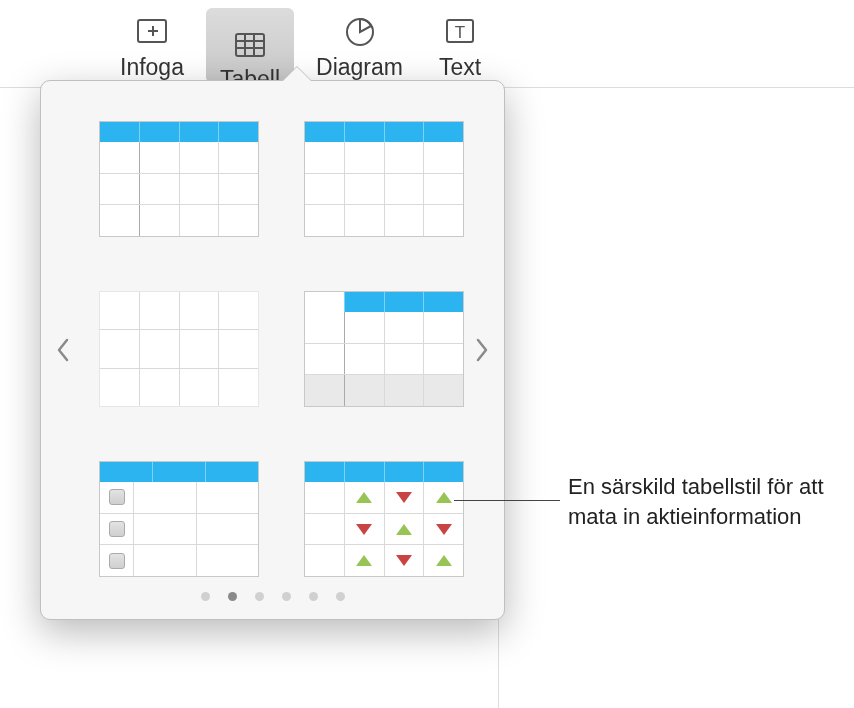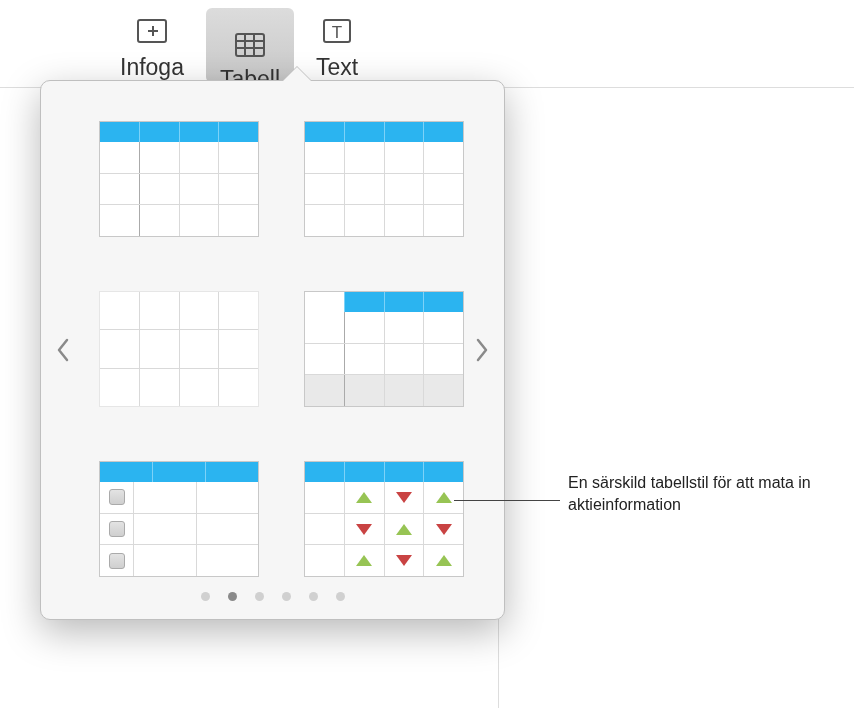--- a/index.html
+++ b/index.html
@@ -155,21 +155,21 @@
       left: 454px;
       width: 106px;
       height: 1px;
       background: #444;
     }
     .callout-text {
       position: absolute;
       top: 472px;
       left: 568px;
       width: 272px;
-      font-size: 16px;
+      font-size: 22px;
       line-height: 1.38;
       color: #222;
     }
     .doc-edge {
       position: absolute;
       left: 498px;
       top: 88px;
       width: 1px;
       height: 620px;
       background: #ddd;
@@ -198,20 +198,29 @@
           <rect x="4" y="6" width="28" height="22" rx="2" fill="none" stroke="#555" stroke-width="2"></rect>
           <line x1="4" y1="13" x2="32" y2="13" stroke="#555" stroke-width="2"></line>
           <line x1="4" y1="20" x2="32" y2="20" stroke="#555" stroke-width="2"></line>
           <line x1="13" y1="6" x2="13" y2="28" stroke="#555" stroke-width="2"></line>
           <line x1="22" y1="6" x2="22" y2="28" stroke="#555" stroke-width="2"></line>
         </svg>
     </span>
     <span class="toolbar-label">Tabell</span>
   </div>
 
+  <div class="toolbar-item">
+    <span class="toolbar-icon">
+      <svg viewBox="0 0 36 36">
+          <circle cx="18" cy="18" r="13" fill="none" stroke="#555" stroke-width="2"></circle>
+          <path d="M18 18 L18 5 A13 13 0 0 1 29 12 Z" fill="none" stroke="#555" stroke-width="2"></path>
+        </svg>
+    </span>
+    <span class="toolbar-label">Diagram</span>
+  </div>
 
   <div class="toolbar-item">
     <span class="toolbar-icon">
       <svg viewBox="0 0 36 36">
           <rect x="5" y="6" width="26" height="22" rx="2" fill="none" stroke="#555" stroke-width="2"></rect>
           <text x="18" y="24" font-size="17" text-anchor="middle" fill="#555" font-family="Arial">T</text>
         </svg>
     </span>
     <span class="toolbar-label">Text</span>
   </div>

